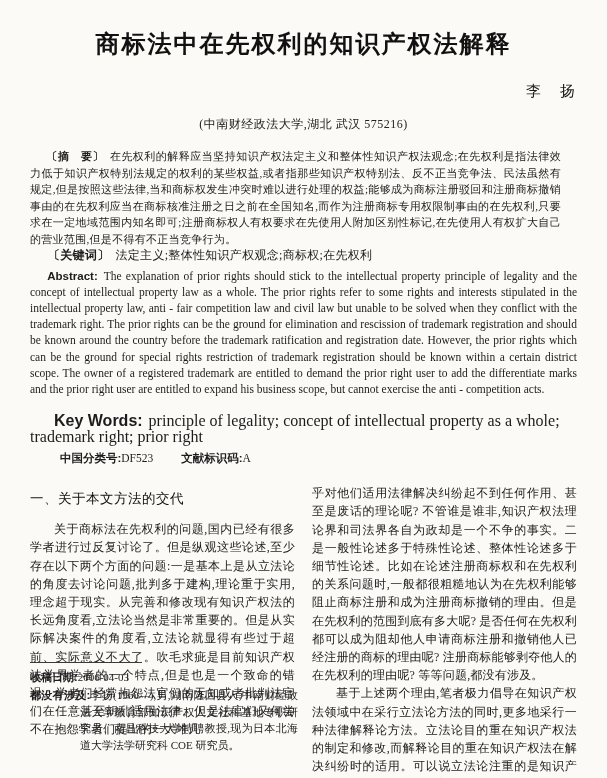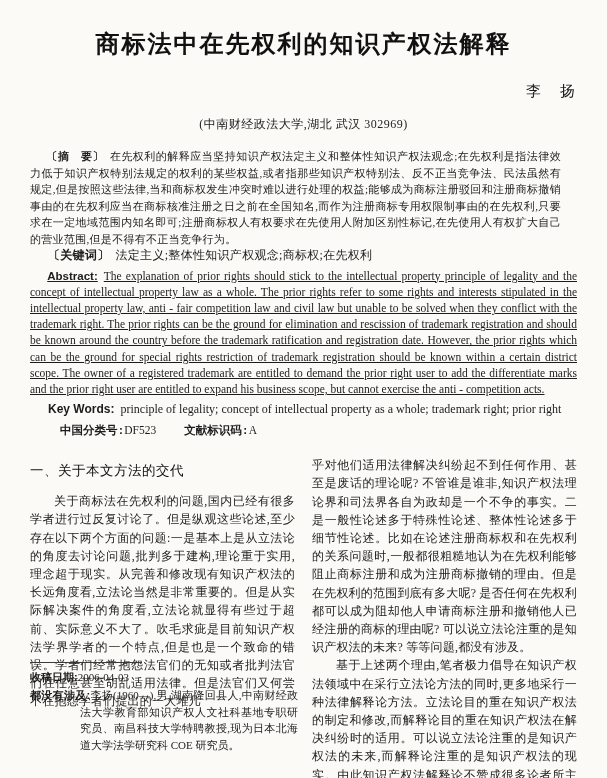--- a/index.html
+++ b/index.html
@@ -48,39 +48,38 @@
   }
   .kw-cn {
     margin: 0;
     font-size: 12px;
     line-height: 16.5px;
     text-indent: 1.5em;
     letter-spacing: 0.3px;
   }
   .lbl { font-weight: bold; font-family: "Liberation Sans", sans-serif; margin-right: 6px; }
   .abs-en {
-    margin: 4px 0 4px 0;
+    margin: 4px 0 16px 0;
     font-size: 11.5px;
     line-height: 16.2px;
     text-align: justify;
     text-indent: 1.5em;
-    text-decoration: underline;
   }
   .kw-en {
     margin: 2px 0 0 0;
-    font-size: 12px;
+    font-size: 16px;
     line-height: 16px;
     text-indent: 1.5em;
   }
   .clc {
     margin: 6px 0 0 0;
     font-size: 11.5px;
     padding-left: 2.6em;
   }
-  .clc .lbl2 { font-weight: bold; font-family: Liberation Mono, monospace; }
+  .clc .lbl2 { font-weight: bold; font-family: Liberation Sans, sans-serif; }
   .clc .gap { margin-left: 28px; }
   .columns {
     margin-top: 18px;
     display: flex;
     gap: 17px;
   }
   .col { width: 265px; }
   .sec-heading {
     margin: 6px 0 12px 0;
     font-size: 13.5px;
@@ -122,39 +121,39 @@
 </style>
 </head>
 <body>
 
 <div class="page">
 
   <h1 class="title">商标法中在先权利的知识产权法解释</h1>
 
   <div class="author">李　扬</div>
 
-  <div class="affiliation">(中南财经政法大学,湖北 武汉 302969)</div>
+  <div class="affiliation">(中南财经政法大学,湖北 武汉 575216)</div>
 
   <p class="abs-cn"><b class="lbl">〔摘　要〕</b><span>在先权利的解释应当坚持知识产权法定主义和整体性知识产权法观念;在先权利是指法律效力低于知识产权特别法规定的权利的某些权益,或者指那些知识产权特别法、反不正当竞争法、民法虽然有规定,但是按照这些法律,当和商标权发生冲突时难以进行处理的权益;能够成为商标注册驳回和注册商标撤销事由的在先权利应当在商标核准注册之日之前在全国知名,而作为注册商标专用权限制事由的在先权利,只要求在一定地域范围内知名即可;注册商标权人有权要求在先使用人附加区别性标记,在先使用人有权扩大自己的营业范围,但是不得有不正当竞争行为。</span></p>
 
   <p class="kw-cn"><b class="lbl">〔关键词〕</b><span>法定主义;整体性知识产权观念;商标权;在先权利</span></p>
 
   <p class="abs-en"><b class="lbl">Abstract:</b><span>The explanation of prior rights should stick to the intellectual property principle of legality and the concept of intellectual property law as a whole. The prior rights refer to some rights and interests stipulated in the intellectual property law, anti - fair competition law and civil law but unable to be solved when they conflict with the trademark right. The prior rights can be the ground for elimination and rescission of trademark registration and should be known around the country before the trademark ratification and registration date. However, the prior rights which can be the ground for special rights restriction of trademark registration should be known within a certain district scope. The owner of a registered trademark are entitled to demand the prior right user to add the differentiate marks and the prior right user are entitled to expand his business scope, but cannot exercise the anti - competition acts.</span></p>
 
   <p class="kw-en"><b class="lbl">Key Words:</b><span>principle of legality; concept of intellectual property as a whole; trademark right; prior right</span></p>
 
   <p class="clc"><b class="lbl2">中国分类号:</b><span>DF523</span><b class="lbl2 gap">文献标识码:</b><span>A</span></p>
 
   <div class="columns">
     <div class="col col-left">
       <h2 class="sec-heading">一、关于本文方法的交代</h2>
       <p class="para indent">关于商标法在先权利的问题,国内已经有很多学者进行过反复讨论了。但是纵观这些论述,至少存在以下两个方面的问题:一是基本上是从立法论的角度去讨论问题,批判多于建构,理论重于实用,理念超于现实。从完善和修改现有知识产权法的长远角度看,立法论当然是非常重要的。但是从实际解决案件的角度看,立法论就显得有些过于超前、实际意义不大了。吹毛求疵是目前知识产权法学界学者的一个特点,但是也是一个致命的错误。学者们经常抱怨法官们的无知或者批判法官们在任意甚至胡乱适用法律。但是法官们又何尝不在抱怨学者们提出的一大堆几</p>
     </div>
     <div class="col col-right">
-      <p class="para">乎对他们适用法律解决纠纷起不到任何作用、甚至是废话的理论呢? 不管谁是谁非,知识产权法理论界和司法界各自为政却是一个不争的事实。二是一般性论述多于特殊性论述、整体性论述多于细节性论述。比如在论述注册商标权和在先权利的关系问题时,一般都很粗糙地认为在先权利能够阻止商标注册和成为注册商标撤销的理由。但是在先权利的范围到底有多大呢? 是否任何在先权利都可以成为阻却他人申请商标注册和撤销他人已经注册的商标的理由呢? 可以说立法论注重的是知识产权法的未来? 等等问题,都没有涉及。</p>
+      <p class="para">乎对他们适用法律解决纠纷起不到任何作用、甚至是废话的理论呢? 不管谁是谁非,知识产权法理论界和司法界各自为政却是一个不争的事实。二是一般性论述多于特殊性论述、整体性论述多于细节性论述。比如在论述注册商标权和在先权利的关系问题时,一般都很粗糙地认为在先权利能够阻止商标注册和成为注册商标撤销的理由。但是在先权利的范围到底有多大呢? 是否任何在先权利都可以成为阻却他人申请商标注册和撤销他人已经注册的商标的理由呢? 注册商标能够剥夺他人的在先权利的理由呢? 等等问题,都没有涉及。</p>
       <p class="para indent">基于上述两个理由,笔者极力倡导在知识产权法领域中在采行立法论方法的同时,更多地采行一种法律解释论方法。立法论目的重在知识产权法的制定和修改,而解释论目的重在知识产权法在解决纠纷时的适用。可以说立法论注重的是知识产权法的未来,而解释论注重的是知识产权法的现实。由此知识产权法解释论不赞成很多论者所主张的一旦现行知识</p>
     </div>
   </div>
 
   <div class="footnote">
     <div class="fn-rule"></div>
     <p class="fn-line"><b>收稿日期:</b><span>2006-04-03</span></p>
     <p class="fn-line hang"><b>都没有涉及:</b><span>李扬(1960—),男,湖南隆回县人,中南财经政法大学教育部知识产权人文社科基地专职研究员、南昌科技大学特聘教授,现为日本北海道大学法学研究科 COE 研究员。</span></p>
   </div>
 

